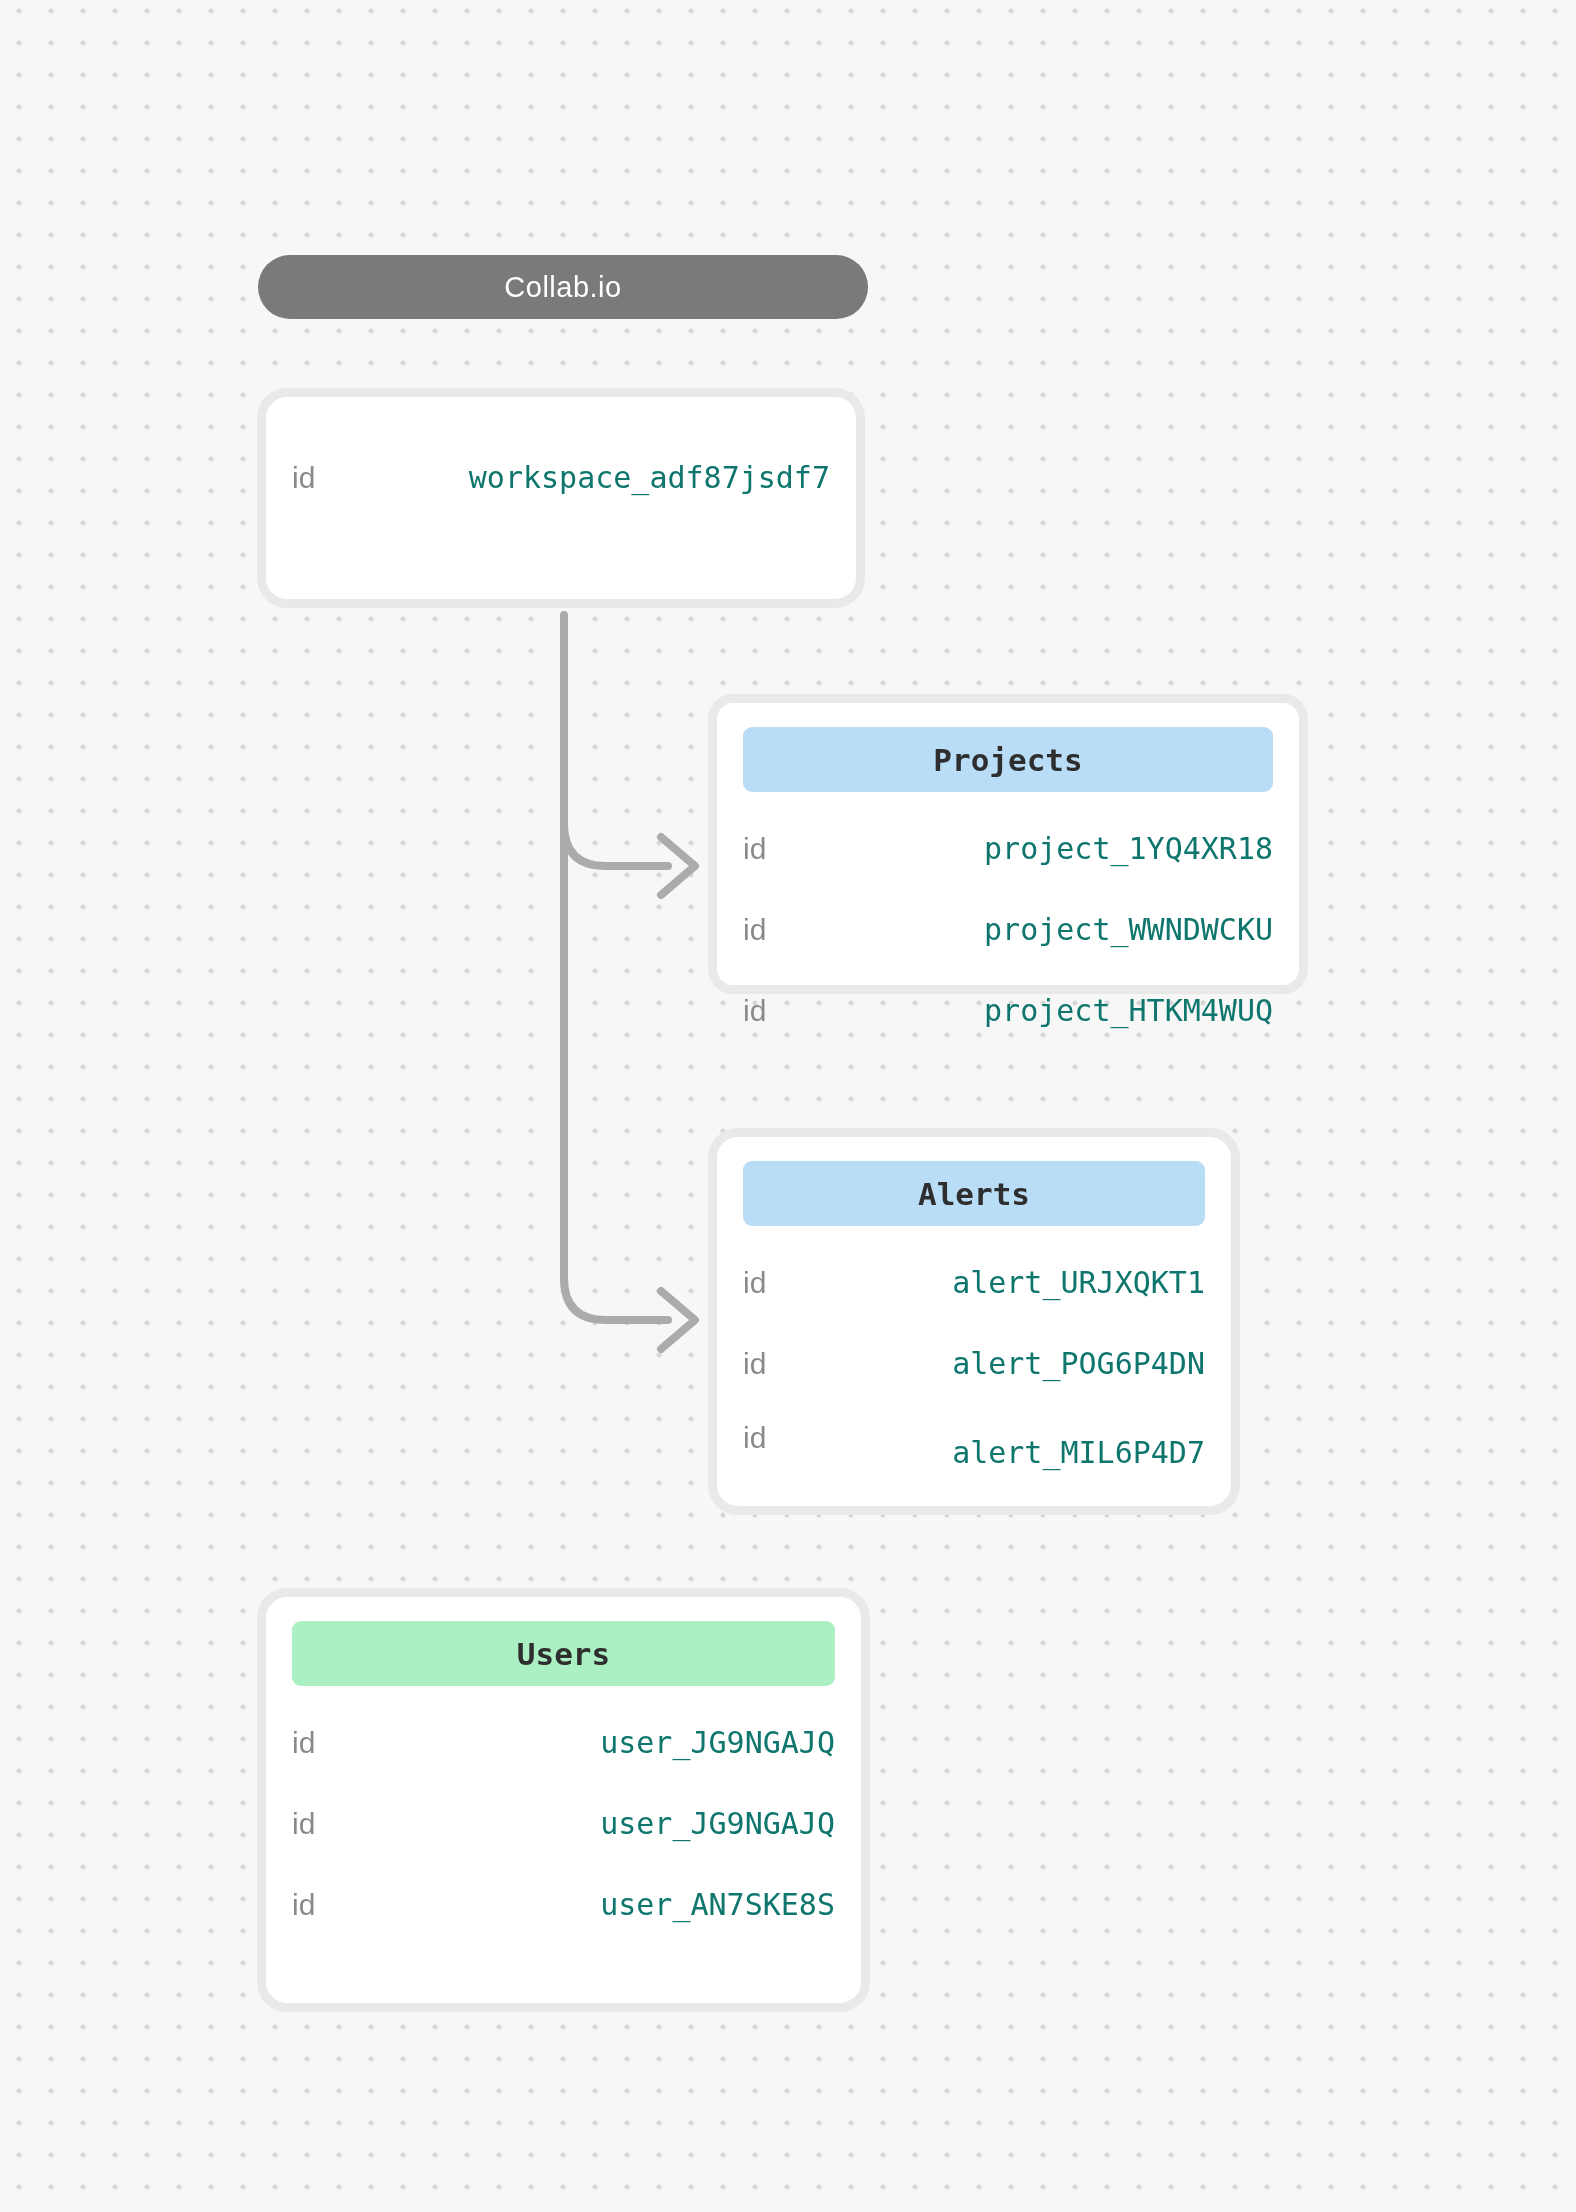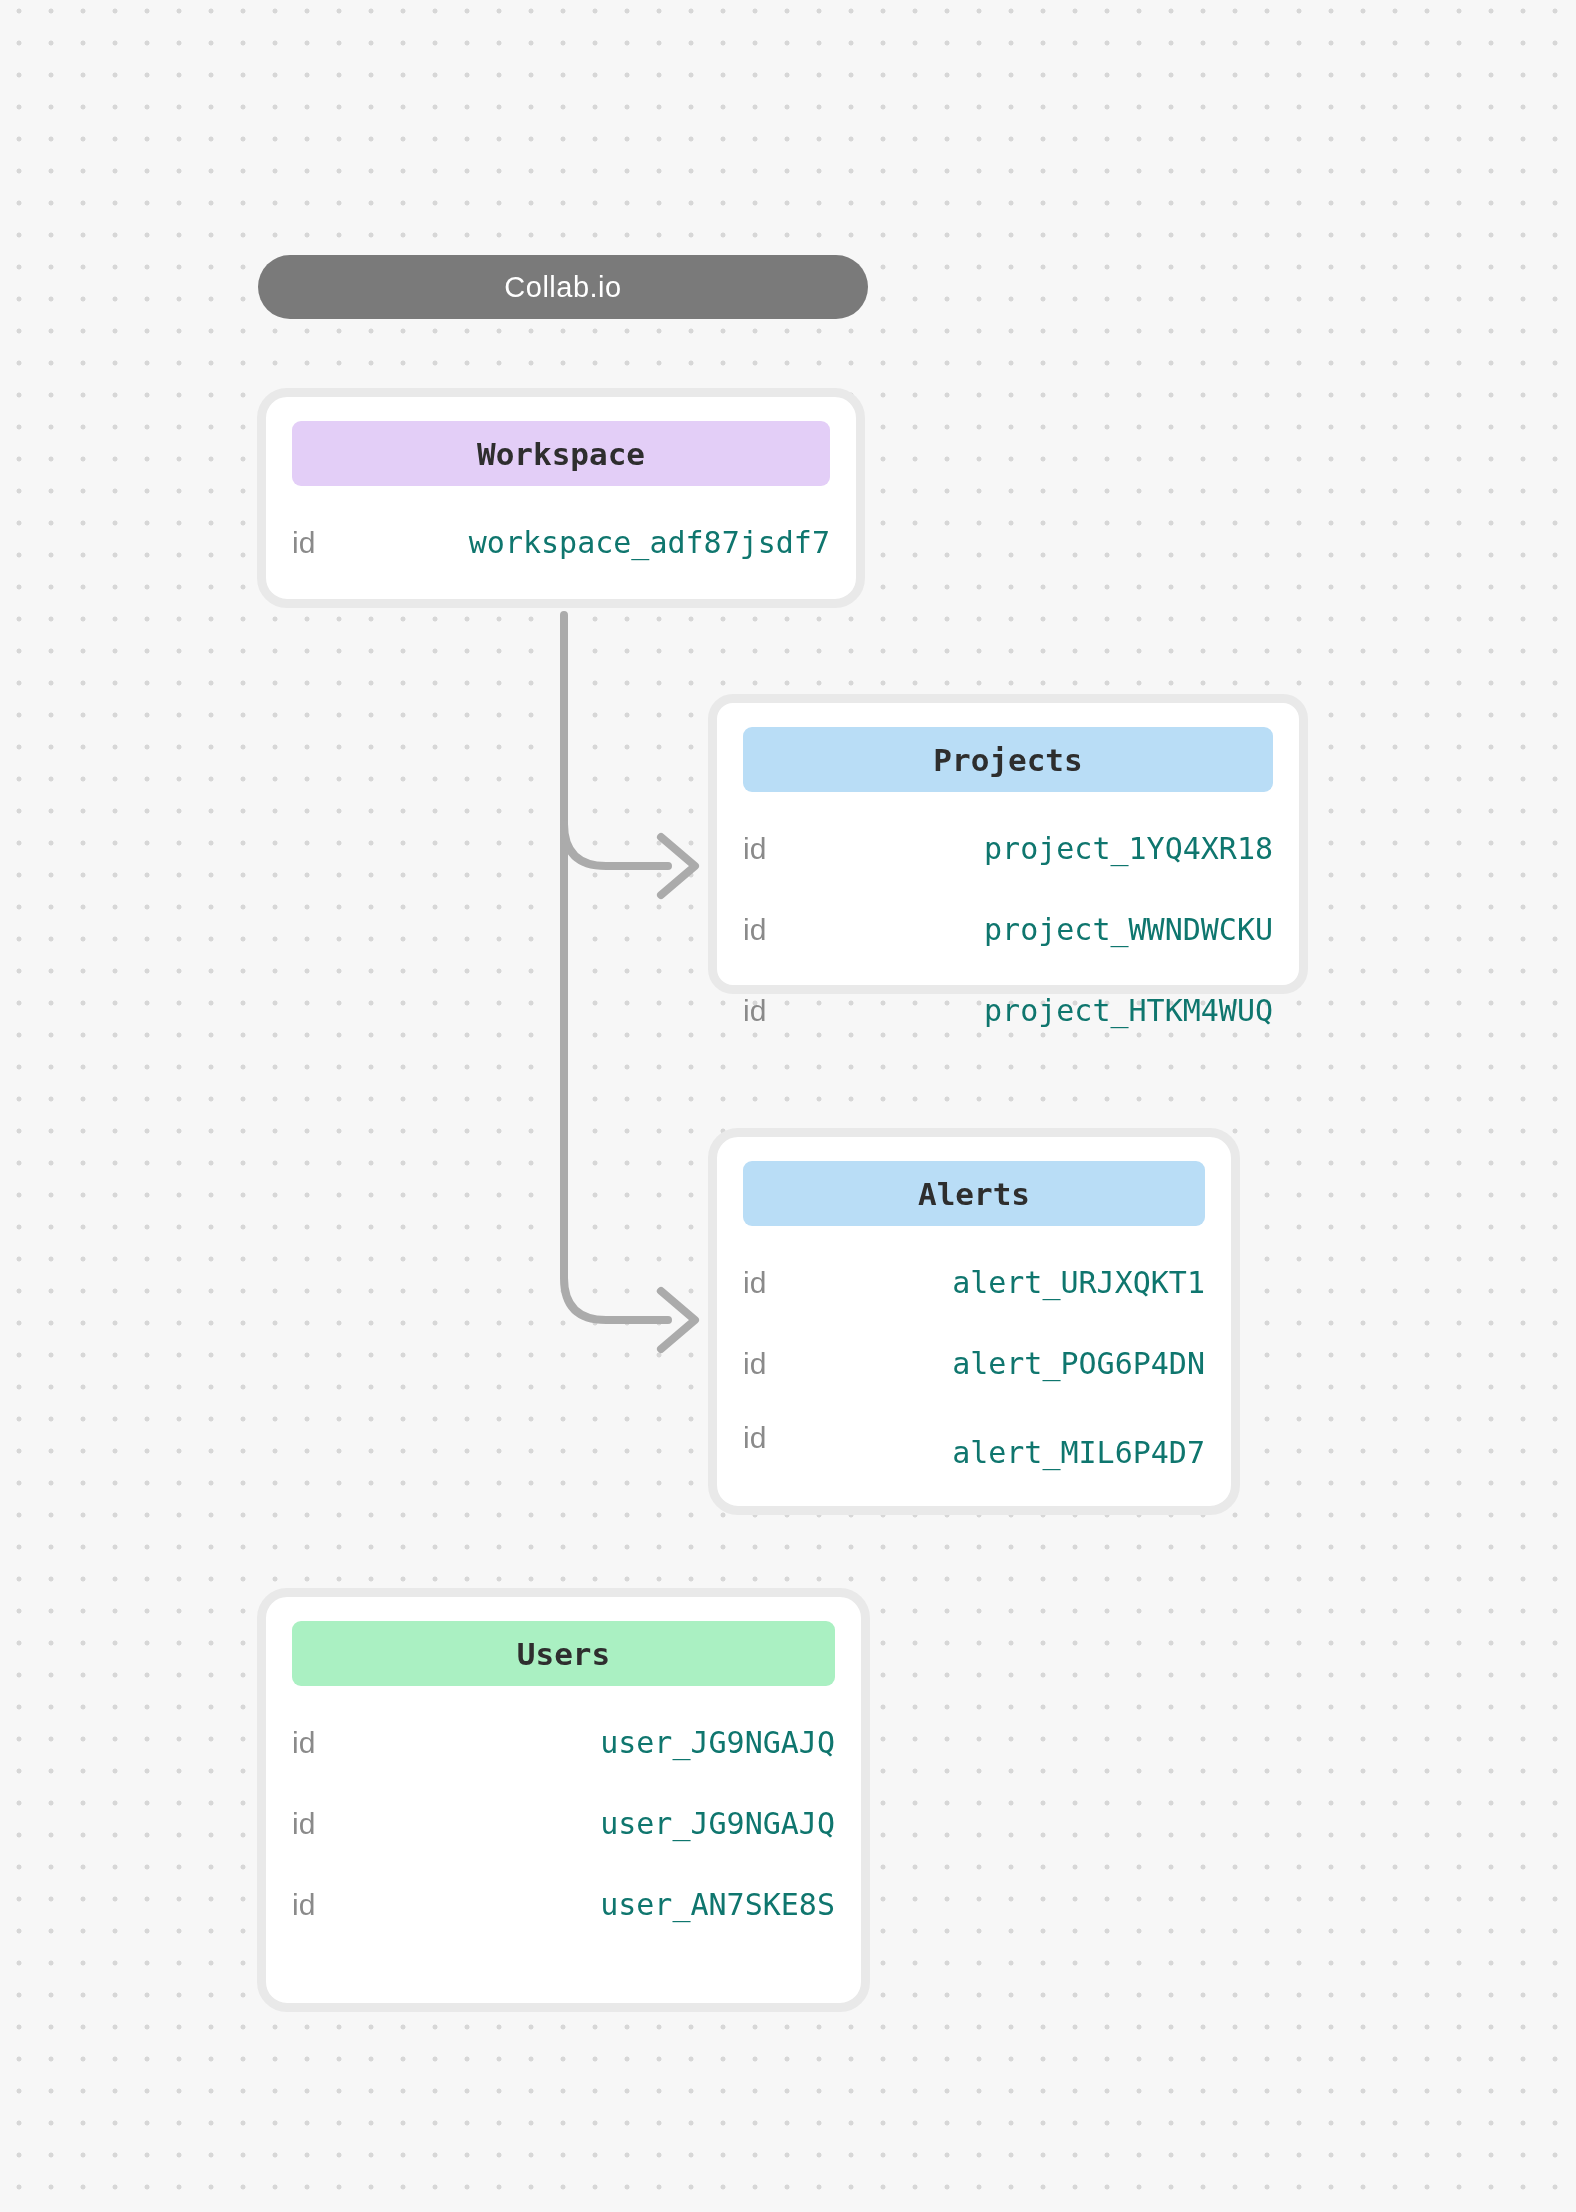--- a/index.html
+++ b/index.html
@@ -97,23 +97,20 @@
     <path class="edge" d="M 564 824 Q 564 866 606 866 L 668 866" stroke="#ababab"></path>
     <path class="edge" d="M 661 837 L 695 866 L 661 895" stroke="#ababab"></path>
     <path class="edge" d="M 661 1291 L 695 1320 L 661 1349" stroke="#ababab"></path>
   </svg>
 
   <div class="app-pill" style="background-color: rgb(122, 122, 122);">
     <span>Collab.io</span>
   </div>
 
   <div class="entity-card workspace">
-    <div class="entity-header" style="background-color: rgb(227, 206, 247);">
-      <span>Workspace</span>
-    </div>
     <div class="rows">
       <div class="row">
         <span class="label">id</span>
         <span class="value">workspace_adf87jsdf7</span>
       </div>
     </div>
   </div>
 
   <div class="entity-card projects">
     <div class="entity-header" style="background-color: rgb(185, 221, 246);">

